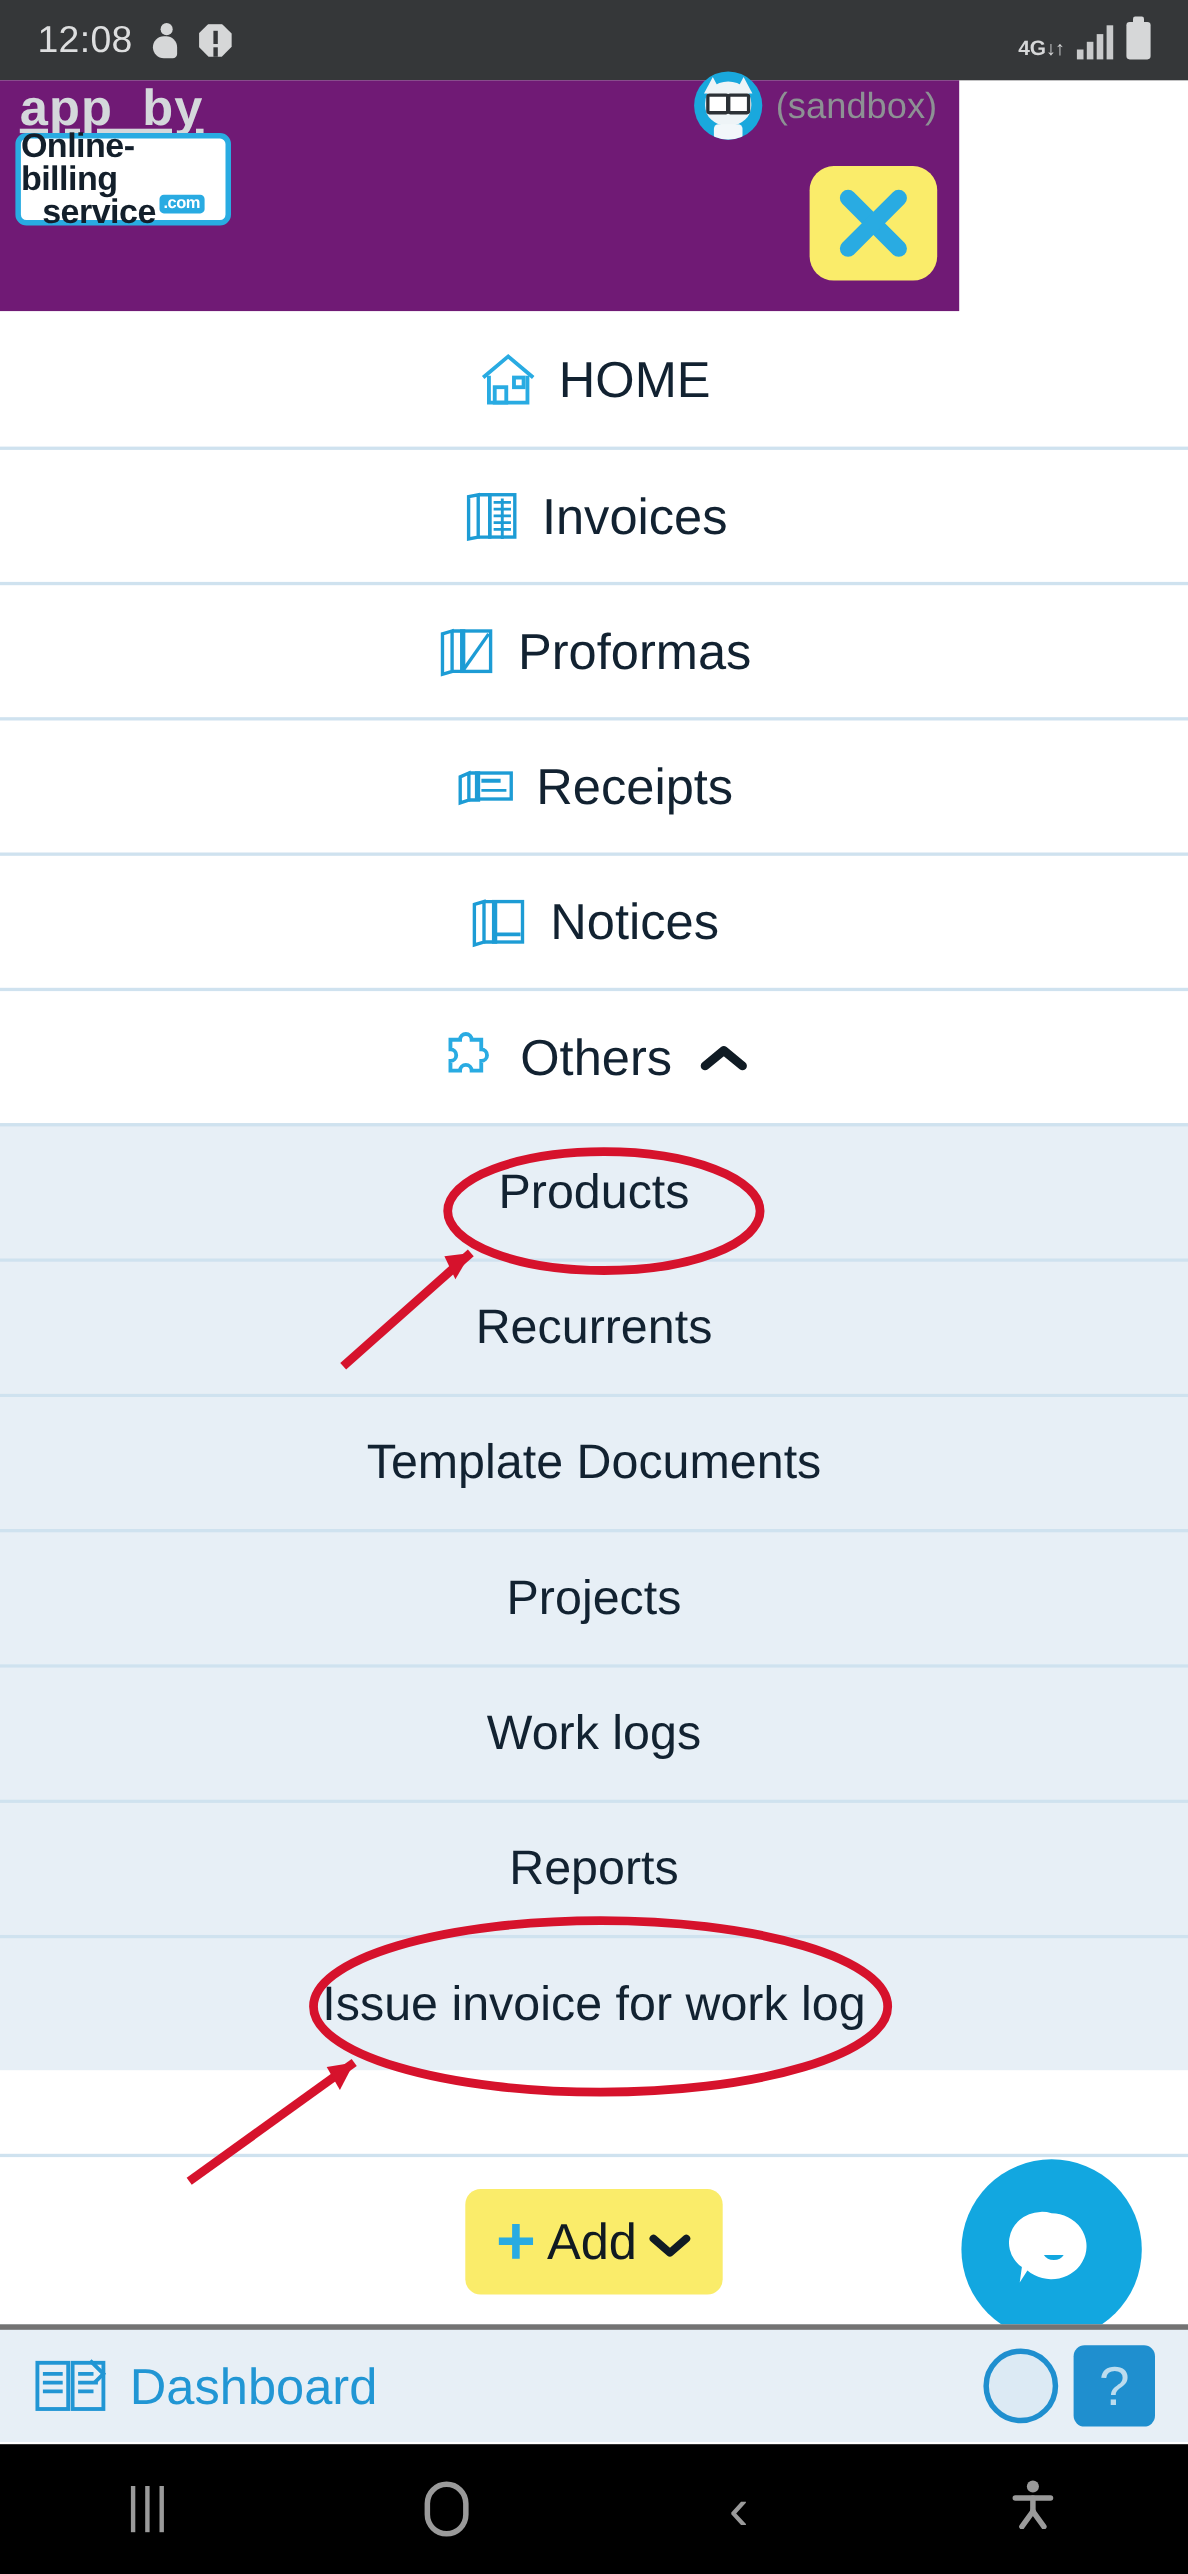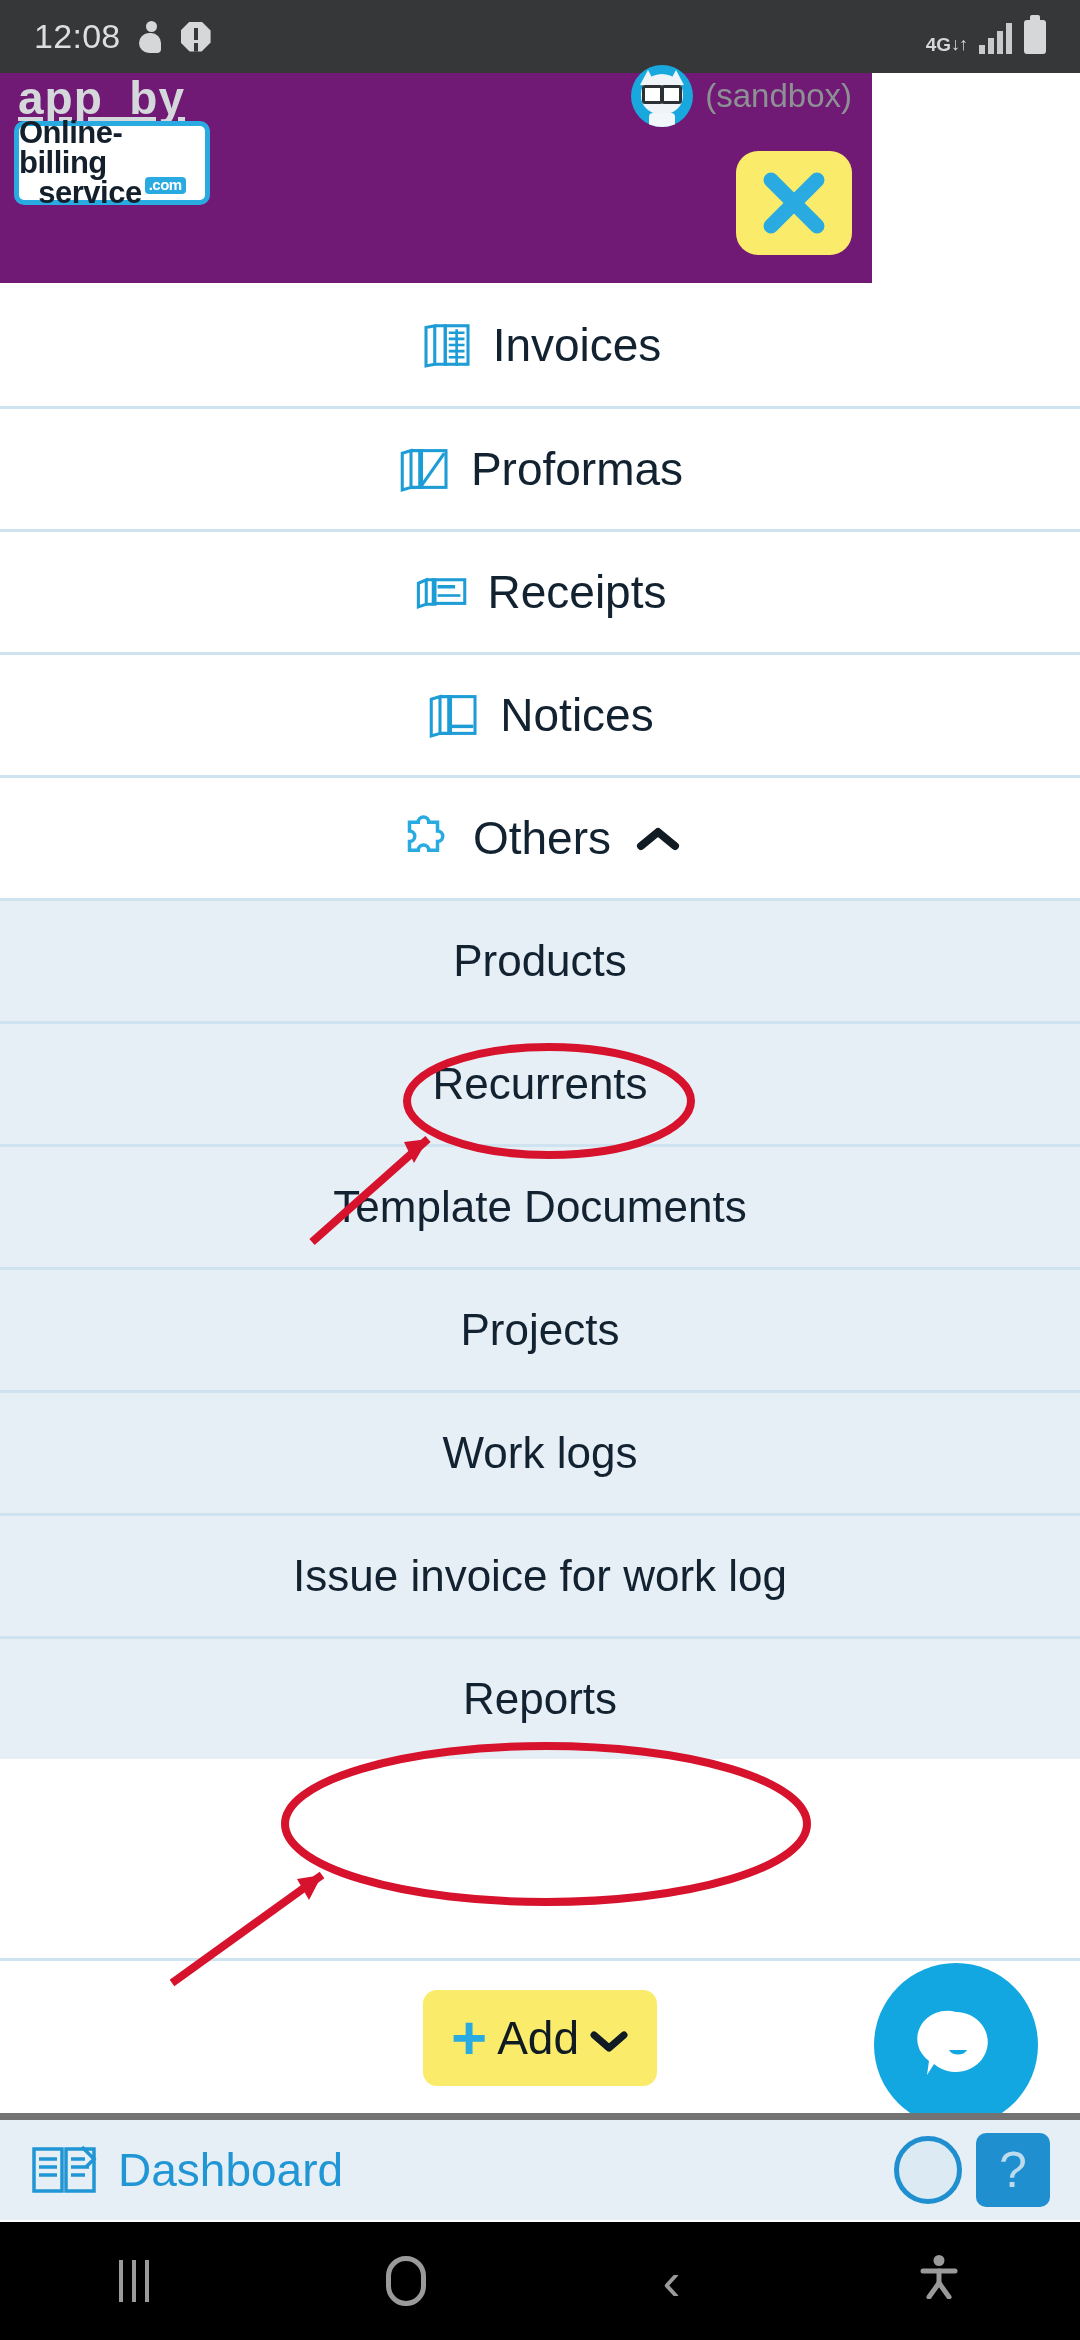--- a/index.html
+++ b/index.html
@@ -131,21 +131,21 @@
   }
   .plus { color:#29abe2; font-size:62px; font-weight:bold; line-height:0.7; }
   .chat-fab {
     position:absolute; right:42px; top:2px; width:164px; height:164px;
     border-radius:50%; background:#12a7e0; display:flex; align-items:center; justify-content:center;
   }
 
   
   .dashbar {
     position:absolute; top:2113px; left:0; width:1080px; height:107px;
-    background:#e7eff6; border-top:7px solid #737373;
+    background:#e7eff6; border-top:5px solid #737373;
     display:flex; align-items:center; padding:0 30px; gap:18px;
   }
   .dash-label { font-size:46px; color:#2196d4; }
   .dash-right { margin-left:auto; display:flex; align-items:center; gap:14px; }
   .circle-ic { width:68px; height:68px; border-radius:50%; border:5px solid #1f8fcf;
     background:#dceaf4; }
   .help-btn { width:74px; height:74px; border-radius:10px; background:#1f8fcf;
     color:#bcdcee; font-size:50px; display:flex; align-items:center; justify-content:center; }
 
   
@@ -213,20 +213,29 @@
     <div class="close-btn">
       <svg width="70" height="70" viewBox="0 0 70 70">
         <line x1="12" y1="12" x2="58" y2="58" stroke="#29abe2" stroke-width="15" stroke-linecap="round"></line>
         <line x1="58" y1="12" x2="12" y2="58" stroke="#29abe2" stroke-width="15" stroke-linecap="round"></line>
       </svg>
     </div>
   </div>
 
   <div class="menu">
 
+    <div class="mrow">
+      <svg class="ic" viewBox="0 0 64 64" fill="none" stroke="#29abe2" stroke-width="4">
+        <path d="M6 30 L32 8 L58 30"></path>
+          <path d="M12 28 V56 H52 V28"></path>
+        <rect x="18" y="40" width="12" height="16"></rect>
+          <rect x="38" y="30" width="10" height="10"></rect>
+      </svg>
+      <span>HOME</span>
+    </div>
 
     <div class="mrow">
       <svg class="ic" viewBox="0 0 64 64" fill="none" stroke="#1d9cd5" stroke-width="3.5">
         <path d="M8 12 L18 10 V54 L8 56 Z"></path>
           <path d="M18 10 H30 V54 H18"></path>
         <rect x="30" y="10" width="26" height="44"></rect>
         <path d="M34 18h18M34 25h18M34 32h18M34 39h18M34 46h18" stroke-width="3"></path>
         <path d="M43 14v42" stroke-width="3"></path>
       </svg>
       <span>Invoices</span>
@@ -285,24 +294,24 @@
     <div class="mrow sub">
       <span>Template Documents</span>
     </div>
     <div class="mrow sub">
       <span>Projects</span>
     </div>
     <div class="mrow sub">
       <span>Work logs</span>
     </div>
     <div class="mrow sub">
+      <span>Reports</span>
+    </div>
+    <div class="mrow sub">
       <span>Issue invoice for work log</span>
-    </div>
-    <div class="mrow sub">
-      <span>Reports</span>
     </div>
   </div>
 
   <div class="addrow">
     <div class="add-btn">
       <span class="plus">+</span>
       <span>Add</span>
       <span>
         <svg width="40" height="26" viewBox="0 0 40 26" fill="none" stroke="#101b24" stroke-width="7" stroke-linecap="round" stroke-linejoin="round">
           <path d="M5 7 L20 20 L35 7"></path>

